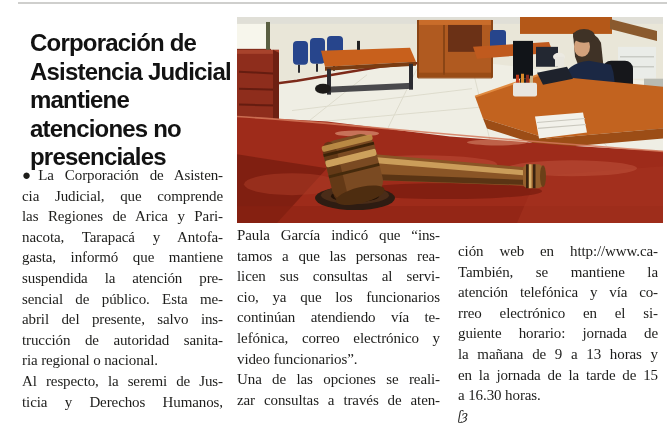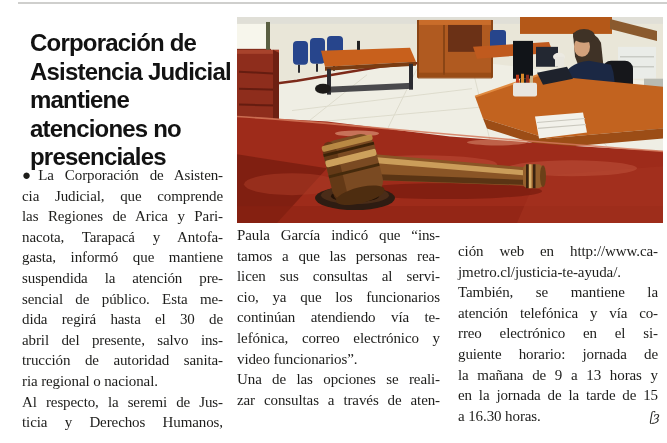--- a/index.html
+++ b/index.html
@@ -12,21 +12,21 @@
             white-space:pre;}
   .photo{position:absolute;left:237px;top:17px;width:426px;height:206px;margin:0;
          overflow:hidden;background:#e9e6d8;}
   .photo svg{display:block;width:100%;height:100%;}
   .bodycol{position:absolute;font-size:15px;line-height:20.6px;letter-spacing:-0.1px;}
   .col1{left:22px;top:165px;width:201px;}
   .col2{left:237px;top:225px;width:203px;}
   .col3{left:458px;top:241px;width:200px;}
   .tline{text-align:justify;text-align-last:justify;}
   .tline.end{text-align:left;text-align-last:left;}
-  .tline.marked{display:flex;justify-content:space-between;align-items:baseline;}
+  .tline.marked{display:flex;justify-content:space-between;align-items:baseline;flex-direction:column;}
   .endmark{font-family:"DejaVu Serif",serif;font-style:italic;font-size:12px;
            letter-spacing:-1.5px;color:#2a2a28;}
 </style>
 </head>
 <body>
 
 <div class="page">
 
   <div class="top-rule"></div>
 
@@ -186,21 +186,20 @@
   </figure>
 
   <div class="bodycol col1">
       <div class="tline">●La Corporación de Asisten-</div>
       <div class="tline">cia Judicial, que comprende</div>
       <div class="tline">las Regiones de Arica y Pari-</div>
       <div class="tline">nacota, Tarapacá y Antofa-</div>
       <div class="tline">gasta, informó que mantiene</div>
       <div class="tline">suspendida la atención pre-</div>
       <div class="tline">sencial de público. Esta me-</div>
-      <div class="tline">dida regirá hasta el 30 de</div>
       <div class="tline">abril del presente, salvo ins-</div>
       <div class="tline">trucción de autoridad sanita-</div>
       <div class="tline end">ria regional o nacional.</div>
       <div class="tline">Al respecto, la seremi de Jus-</div>
       <div class="tline">ticia y Derechos Humanos,</div>
     </div>
 
   <div class="bodycol col2">
       <div class="tline">Paula García indicó que “ins-</div>
       <div class="tline">tamos a que las personas rea-</div>
@@ -208,21 +207,20 @@
       <div class="tline">cio, ya que los funcionarios</div>
       <div class="tline">continúan atendiendo vía te-</div>
       <div class="tline">lefónica, correo electrónico y</div>
       <div class="tline end">video funcionarios”.</div>
       <div class="tline">Una de las opciones se reali-</div>
       <div class="tline">zar consultas a través de aten-</div>
     </div>
 
   <div class="bodycol col3">
       <div class="tline">ción web en http://www.ca-</div>
-      <div class="tline">jmetro.cl/justicia-te-ayuda/.</div>
       <div class="tline">También, se mantiene la</div>
       <div class="tline">atención telefónica y vía co-</div>
       <div class="tline">rreo electrónico en el si-</div>
       <div class="tline">guiente horario: jornada de</div>
       <div class="tline">la mañana de 9 a 13 horas y</div>
       <div class="tline">en la jornada de la tarde de 15</div>
       <div class="tline end marked">
         <span>a 16.30 horas.</span>
         <span class="endmark">ʗȝ</span>
       </div>

